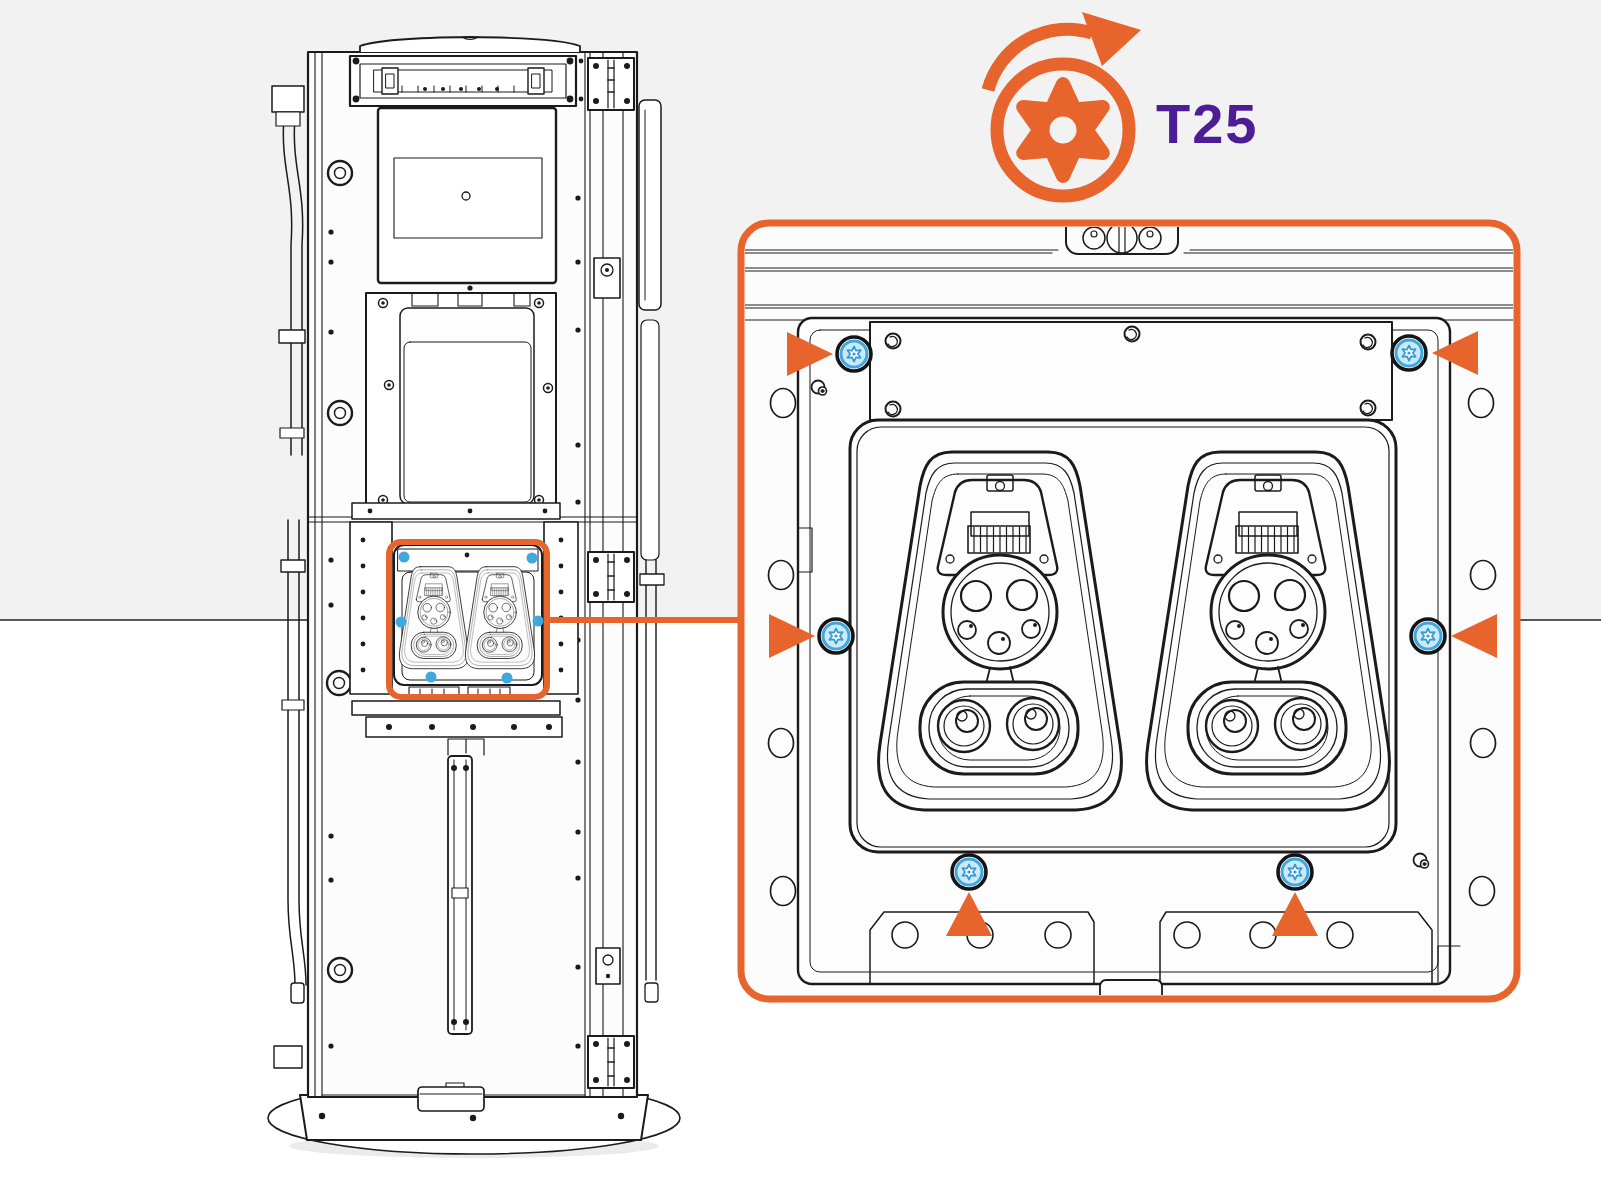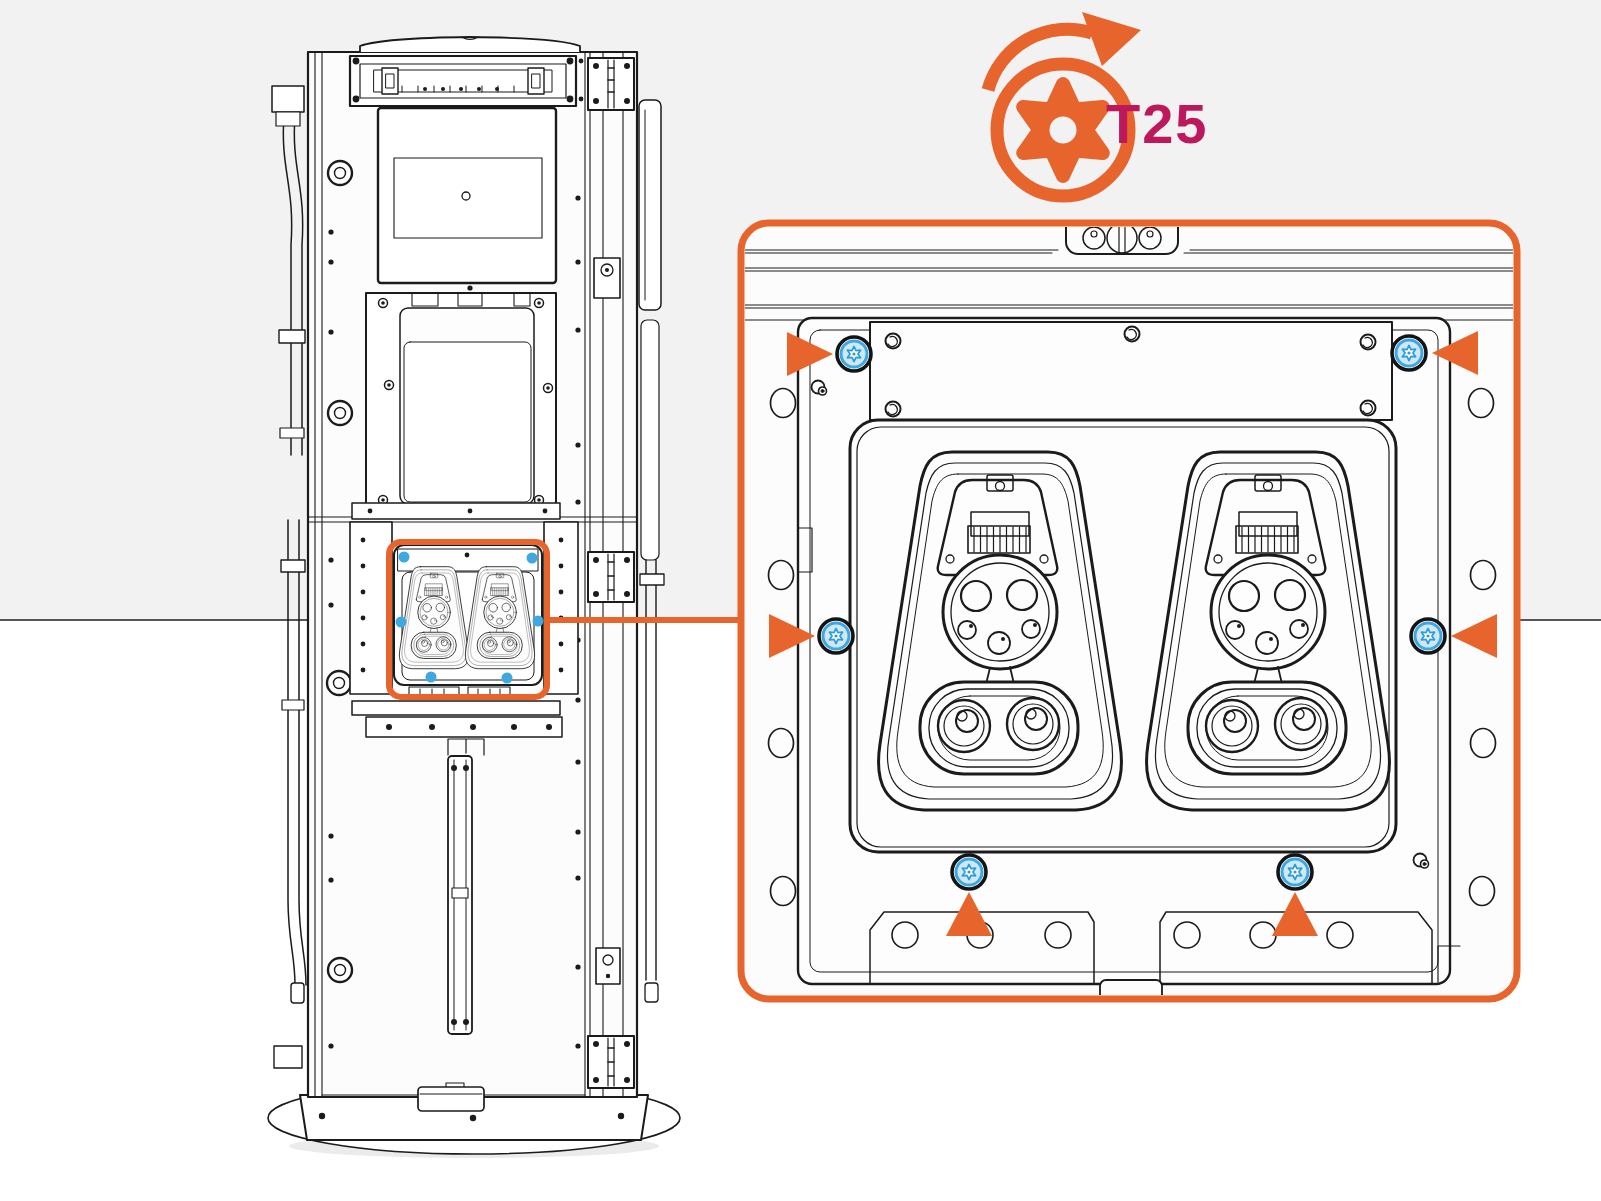--- a/index.html
+++ b/index.html
@@ -2,22 +2,22 @@
 <html><head>
 <meta charset="utf-8">
 <style>
   html,body{margin:0;padding:0;background:#fff;}
   .stage{position:relative;width:1601px;height:1201px;overflow:hidden;background:#fff;
          font-family:"Liberation Sans", sans-serif;}
   .bg-top{position:absolute;left:0;top:0;width:1601px;height:619px;background:#F2F2F3;
           border-bottom:2px solid #55565C;}
   .abs{position:absolute;}
   .callout-line{position:absolute;left:545px;top:617px;width:199px;height:6px;background:#E8642D;}
-  .t25-label{position:absolute;left:1106px;top:96px;font-size:56px;font-weight:700;
-             letter-spacing:2px;color:#be185d;line-height:1;}
+  .t25-label{position:absolute;left:1156px;top:96px;font-size:56px;font-weight:700;
+             letter-spacing:2px;color:#4c1d95;line-height:1;}
   svg{display:block;}
 </style>
 </head>
 <body>
 
 <div class="stage">
 
   <div class="bg-top"></div>
 
   <svg width="0" height="0" aria-hidden="true">

